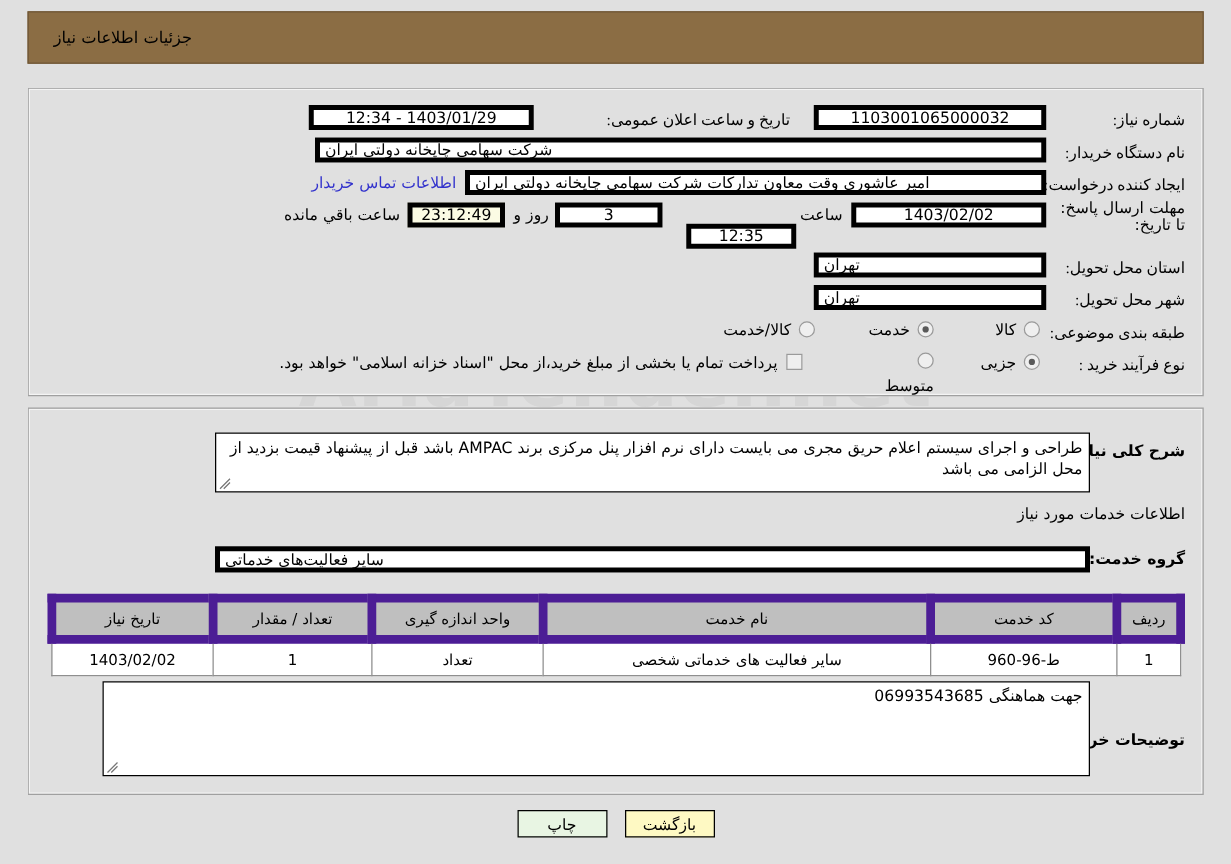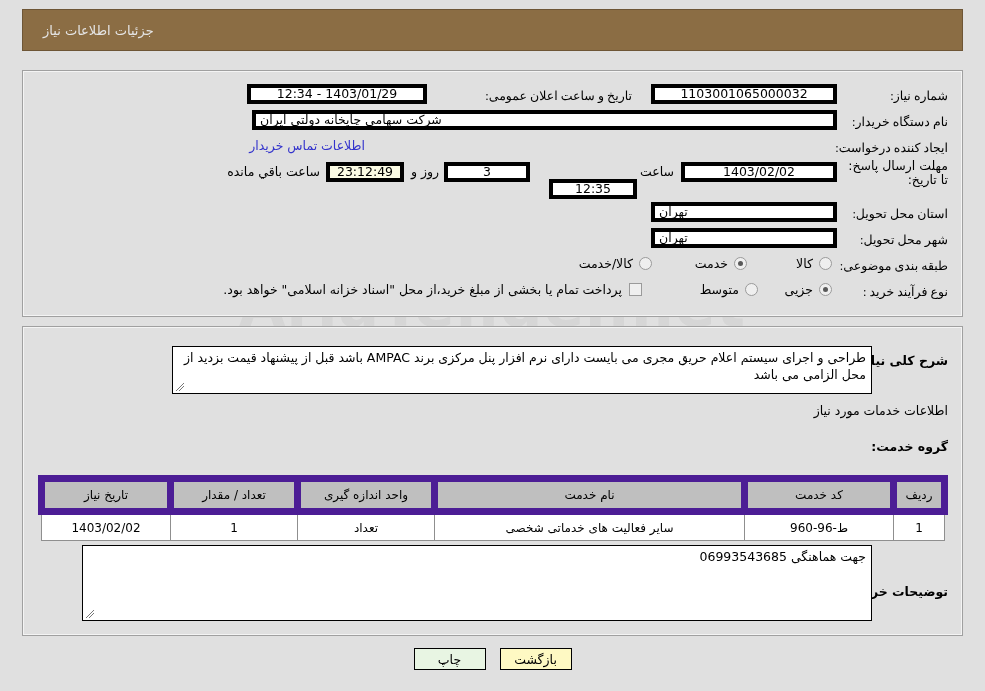--- a/index.html
+++ b/index.html
@@ -56,21 +56,21 @@
   .titlebar{
     position:absolute;left:22px;top:9px;
     width:941px;height:42px;
     background:#8b6d44;
     border:1px solid #6e5636;
     box-sizing:border-box;
     display:flex;align-items:center;
     z-index:2;
   }
   .titlebar .t{
-    color:#e5e5e5;font-size:13px;
+    color:#000000;font-size:13px;
     margin-right:auto;margin-left:20px;text-align:right;
   }
 
   
   .panel{
     position:absolute;
     background:#e0e0e0;
     border:1px solid #a0a0a0;
     box-shadow:0 0 0 1px #f4f4f4 inset;
     box-sizing:border-box;
@@ -212,20 +212,21 @@
   <div class="f center" style="position:absolute;right:535px;top:13px;width:180px;">1403/01/29 - 12:34</div>
 
   <div class="row" style="right:14px;top:40px;">
     <span class="lbl">نام دستگاه خریدار:</span>
   </div>
   <div class="f right" style="position:absolute;right:125px;top:39px;width:585px;">شرکت سهامی چاپخانه دولتی ایران</div>
 
   <div class="row" style="right:14px;top:66px;">
     <span class="lbl">ایجاد کننده درخواست:</span>
   </div>
+  <div class="f right" style="position:absolute;right:125px;top:65px;width:465px;">امیر عاشوری وقت معاون تدارکات شرکت سهامی چاپخانه دولتی ایران</div>
   <a class="link" style="position:absolute;right:597px;top:67px;text-decoration:none;" href="#">اطلاعات تماس خریدار</a>
 
   <div style="position:absolute;right:14px;top:88px;width:105px;">
     <div class="lbl2">مهلت ارسال پاسخ: تا تاریخ:</div>
   </div>
   <div class="f center" style="position:absolute;right:125px;top:91px;width:156px;">1403/02/02</div>
   <span class="lbl" style="position:absolute;right:288px;top:93px;">ساعت</span>
   <div class="f center" style="position:absolute;right:325px;top:108px;width:88px;margin-left:21px;">12:35</div>
   <div class="f center" style="position:absolute;right:432px;top:91px;width:86px;">3</div>
   <span class="lbl" style="position:absolute;right:523px;top:93px;">روز و</span>
@@ -258,21 +259,21 @@
     <span class="lbl">کالا/خدمت</span>
   </div>
 
   <div class="row" style="right:14px;top:210px;">
     <span class="lbl">نوع فرآیند خرید :</span>
   </div>
   <div style="position:absolute;right:130px;top:211px;display:flex;align-items:center;gap:6px;">
     <span class="radio on"></span>
     <span class="lbl">جزیی</span>
   </div>
-  <div style="position:absolute;right:204px;top:211px;display:flex;align-items:center;gap:6px;">
+  <div style="position:absolute;right:215px;top:211px;display:flex;gap:6px;flex-direction:column;">
     <span class="radio"></span>
     <span class="lbl">متوسط</span>
   </div>
   <div style="position:absolute;right:320px;top:211px;display:flex;align-items:center;gap:7px;">
     <span class="chk"></span>
     <span class="lbl">پرداخت تمام یا بخشی از مبلغ خرید،از محل "اسناد خزانه اسلامی" خواهد بود.</span>
   </div>
 </div>
 
 <div class="panel" id="panel-bottom">
@@ -287,20 +288,21 @@
           <path d="M1 9 L9 1 M4 9 L9 4" stroke="#777" stroke-width="1" fill="none"></path>
         </svg>
     </span>
   </div>
 
   <div class="sec-title" style="right:14px;top:76px;font-weight:normal;">اطلاعات خدمات مورد نیاز</div>
 
   <div style="position:absolute;right:14px;top:112px;">
     <span class="lbl" style="font-weight:bold;">گروه خدمت:</span>
   </div>
+  <div class="f right" style="position:absolute;right:90px;top:110px;width:700px;height:21px;">سایر فعالیت‌های خدماتی</div>
 
   <table class="grid" style="right:14px;top:148px;width:910px;">
     <thead>
       <tr>
         <th style="width:32px;">ردیف</th>
         <th style="width:130px;">کد خدمت</th>
         <th>نام خدمت</th>
         <th style="width:118px;margin-top:32px;">واحد اندازه گیری</th>
         <th style="width:108px;">تعداد / مقدار</th>
         <th style="width:110px;">تاریخ نیاز</th>

